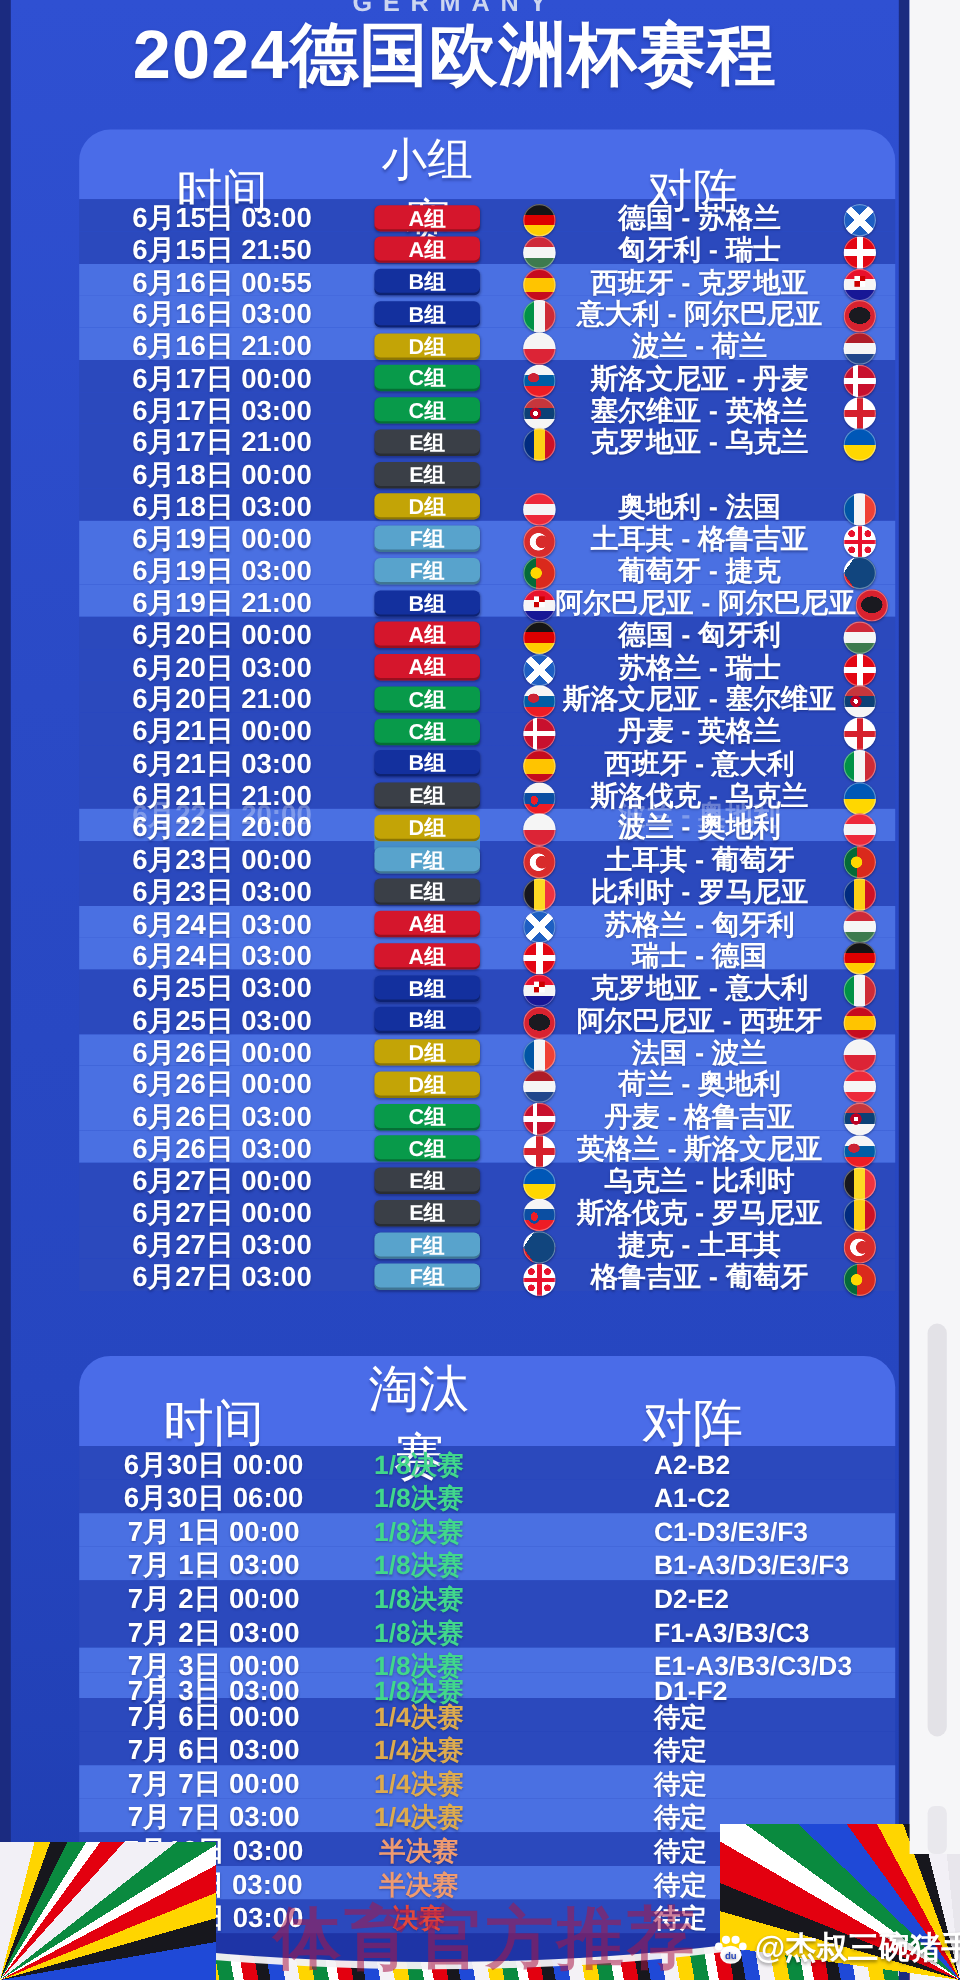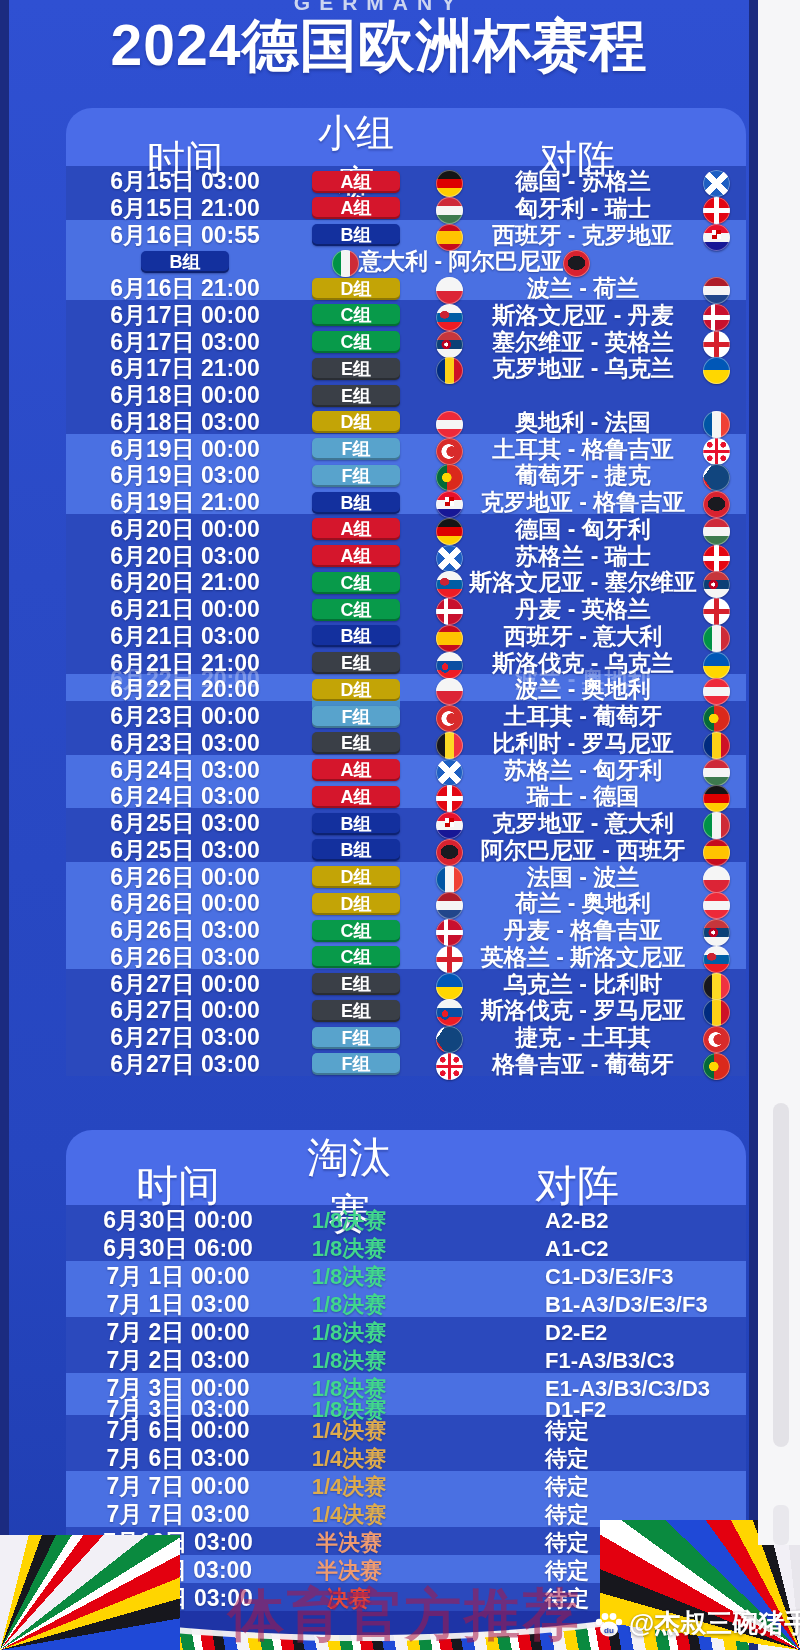--- a/index.html
+++ b/index.html
@@ -104,21 +104,21 @@
             <div class="badge-wrap">
               <span class="badge" style="background: rgb(213, 22, 44);">A组</span>
             </div>
             <div class="match-cell">
               <span class="flag" style="background: linear-gradient(rgb(21, 21, 21) 0px, rgb(21, 21, 21) 33%, rgb(221, 0, 0) 33%, rgb(221, 0, 0) 66%, rgb(255, 206, 0) 66%);"></span>
               <span class="match-text">德国 - 苏格兰</span>
               <span class="flag" style="background: linear-gradient(45deg, transparent 0px, transparent 42%, rgb(255, 255, 255) 42%, rgb(255, 255, 255) 58%, transparent 58%), linear-gradient(-45deg, transparent 0px, transparent 42%, rgb(255, 255, 255) 42%, rgb(255, 255, 255) 58%, transparent 58%), linear-gradient(rgb(30, 95, 194), rgb(30, 95, 194));"></span>
             </div>
           </div>
           <div class="g-row band-d">
-            <span class="cell-time">6月15日 21:00</span>
+            <span class="cell-time">6月15日 21:50</span>
             <div class="badge-wrap">
               <span class="badge" style="background: rgb(213, 22, 44);">A组</span>
             </div>
             <div class="match-cell">
               <span class="flag" style="background: linear-gradient(rgb(206, 41, 57) 0px, rgb(206, 41, 57) 33%, rgb(245, 245, 245) 33%, rgb(245, 245, 245) 66%, rgb(61, 122, 78) 66%);"></span>
               <span class="match-text">匈牙利 - 瑞士</span>
               <span class="flag" style="background: linear-gradient(90deg, transparent 0px, transparent 40%, rgb(255, 255, 255) 40%, rgb(255, 255, 255) 60%, transparent 60%), linear-gradient(transparent 0px, transparent 40%, rgb(255, 255, 255) 40%, rgb(255, 255, 255) 60%, transparent 60%), linear-gradient(rgb(227, 6, 19), rgb(227, 6, 19));"></span>
             </div>
           </div>
           <div class="g-row band-l">
@@ -126,20 +126,21 @@
             <div class="badge-wrap">
               <span class="badge" style="background: rgb(19, 48, 158);">B组</span>
             </div>
             <div class="match-cell">
               <span class="flag" style="background: linear-gradient(rgb(198, 11, 30) 0px, rgb(198, 11, 30) 27%, rgb(255, 196, 0) 27%, rgb(255, 196, 0) 73%, rgb(198, 11, 30) 73%);"></span>
               <span class="match-text">西班牙 - 克罗地亚</span>
               <span class="flag" style="background: conic-gradient(rgb(204, 0, 0) 0deg, rgb(204, 0, 0) 25%, rgb(255, 255, 255) 0deg, rgb(255, 255, 255) 50%, rgb(204, 0, 0) 0deg, rgb(204, 0, 0) 75%, rgb(255, 255, 255) 0deg) 50% 36% / 9px 9px no-repeat, linear-gradient(rgb(232, 17, 45) 0px, rgb(232, 17, 45) 33%, rgb(245, 245, 245) 33%, rgb(245, 245, 245) 66%, rgb(23, 23, 150) 66%);"></span>
             </div>
           </div>
           <div class="g-row band-l">
+            <span class="cell-time">6月16日 03:00</span>
             <div class="badge-wrap">
               <span class="badge" style="background: rgb(19, 48, 158);">B组</span>
             </div>
             <div class="match-cell">
               <span class="flag" style="background: linear-gradient(90deg, rgb(0, 146, 70) 0px, rgb(0, 146, 70) 33%, rgb(245, 245, 245) 33%, rgb(245, 245, 245) 66%, rgb(206, 43, 55) 66%);"></span>
               <span class="match-text">意大利 - 阿尔巴尼亚</span>
               <span class="flag" style="background: radial-gradient(9px 7px at 50% 48%, rgb(26, 26, 32) 0px, rgb(26, 26, 32) 98%, transparent 100%), linear-gradient(rgb(216, 34, 47), rgb(216, 34, 47));"></span>
             </div>
           </div>
           <div class="g-row band-l">
@@ -225,21 +226,21 @@
               <span class="flag" style="background: conic-gradient(from 35deg at 0% 50%, rgb(17, 69, 126) 0deg, rgb(17, 69, 126) 110deg, transparent 110deg), linear-gradient(rgb(255, 255, 255) 0px, rgb(255, 255, 255) 50%, rgb(215, 20, 26) 50%);"></span>
             </div>
           </div>
           <div class="g-row band-l">
             <span class="cell-time">6月19日 21:00</span>
             <div class="badge-wrap">
               <span class="badge" style="background: rgb(19, 48, 158);">B组</span>
             </div>
             <div class="match-cell">
               <span class="flag" style="background: conic-gradient(rgb(204, 0, 0) 0deg, rgb(204, 0, 0) 25%, rgb(255, 255, 255) 0deg, rgb(255, 255, 255) 50%, rgb(204, 0, 0) 0deg, rgb(204, 0, 0) 75%, rgb(255, 255, 255) 0deg) 50% 36% / 9px 9px no-repeat, linear-gradient(rgb(232, 17, 45) 0px, rgb(232, 17, 45) 33%, rgb(245, 245, 245) 33%, rgb(245, 245, 245) 66%, rgb(23, 23, 150) 66%);"></span>
-              <span class="match-text">克罗地亚 - 格鲁吉亚</span>
+              <span class="match-text">阿尔巴尼亚 - 阿尔巴尼亚</span>
               <span class="flag" style="background: radial-gradient(9px 7px at 50% 48%, rgb(26, 26, 32) 0px, rgb(26, 26, 32) 98%, transparent 100%), linear-gradient(rgb(216, 34, 47), rgb(216, 34, 47));"></span>
             </div>
           </div>
           <div class="g-row band-d">
             <span class="cell-time">6月20日 00:00</span>
             <div class="badge-wrap">
               <span class="badge" style="background: rgb(213, 22, 44);">A组</span>
             </div>
             <div class="match-cell">
               <span class="flag" style="background: linear-gradient(rgb(21, 21, 21) 0px, rgb(21, 21, 21) 33%, rgb(221, 0, 0) 33%, rgb(221, 0, 0) 66%, rgb(255, 206, 0) 66%);"></span>

